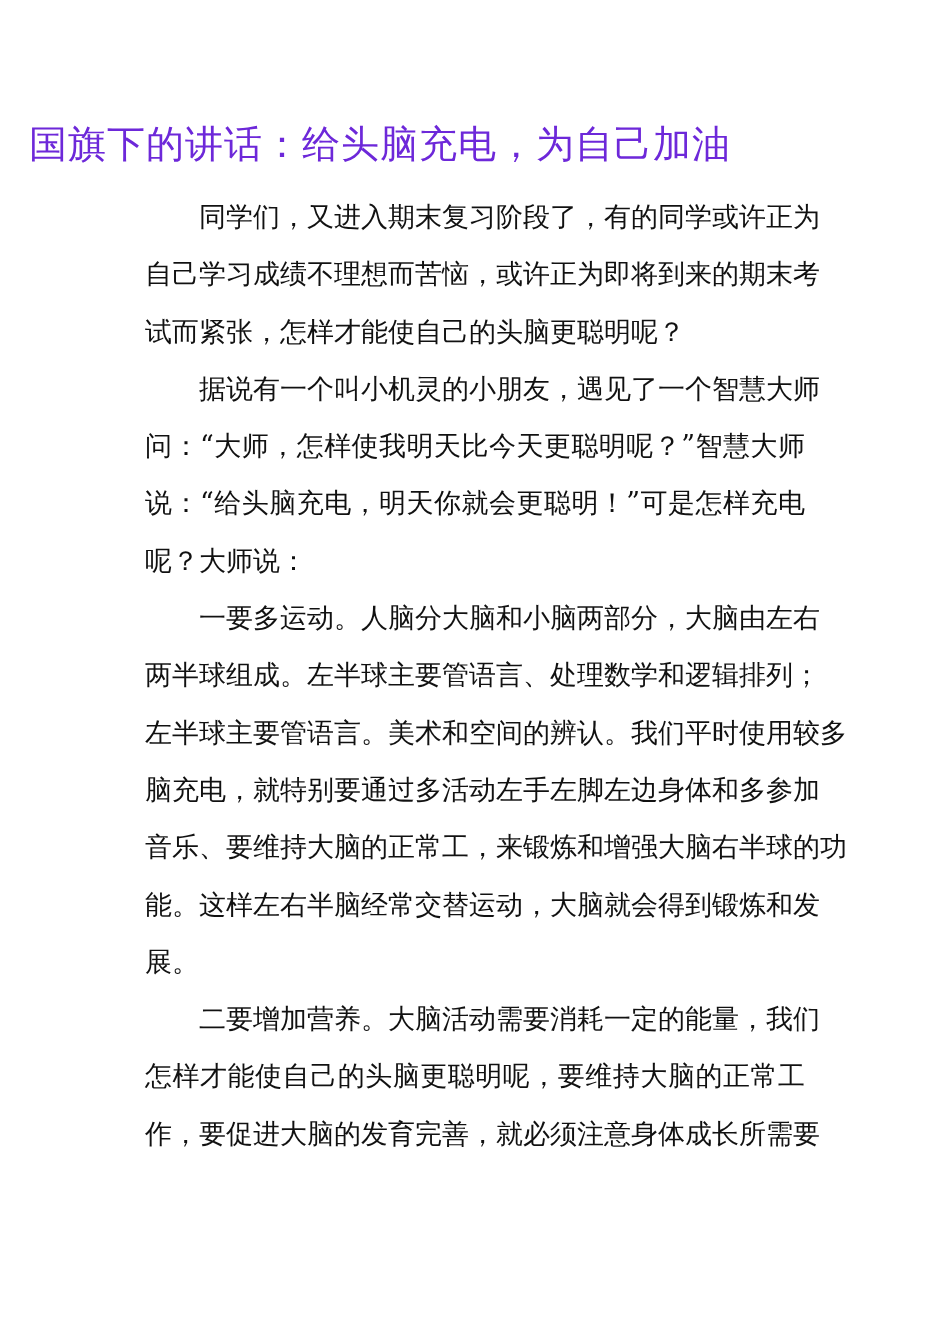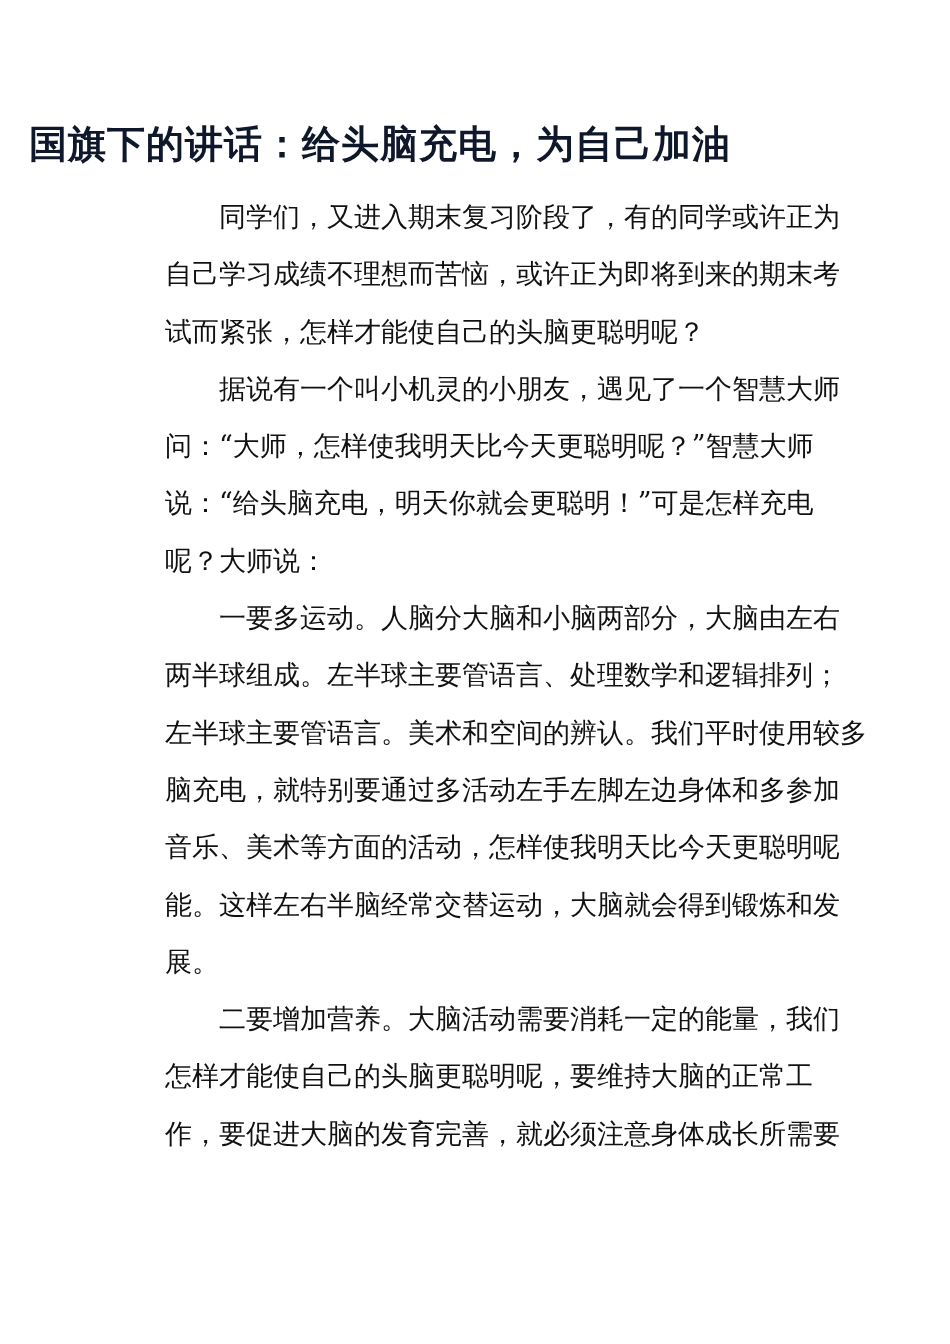--- a/index.html
+++ b/index.html
@@ -1,31 +1,31 @@
 <!DOCTYPE html>
 <html><head>
   <meta charset="utf-8">
   <style>
     html, body { margin: 0; padding: 0; background: #ffffff; }
     body { width: 950px; height: 1344px; position: relative; overflow: hidden; }
     .page { position: absolute; left: 0; top: 0; width: 950px; height: 1344px; background: #fff; }
     .title {
       position: absolute; left: 0; top: 118px; width: 760px; text-align: center;
       font-family: "DejaVu Sans", "Liberation Sans", sans-serif;
-      font-weight: bold; font-size: 38px; line-height: 52px; color: #0f172a;
+      font-weight: normal; font-size: 38px; line-height: 52px; color: #6d28d9;
       letter-spacing: 1px;
     }
     .body {
       position: absolute; left: 145px; top: 188px; width: 660px;
       font-family: "DejaVu Serif", "Liberation Serif", serif;
       font-size: 27px; color: #111;
     }
     .line {
       height: 57.3px; line-height: 57.3px; white-space: nowrap;
-      text-align: justify; text-align-last: justify; margin-left: 20px;
+      text-align: justify; text-align-last: justify;
     }
     .line.last { text-align: center; text-align-last: left; }
     .line.indent { padding-left: 54px; }
   </style>
 </head>
 <body>
 
 <div class="page">
   <div class="title">国旗下的讲话：给头脑充电，为自己加油</div>
 
@@ -42,21 +42,21 @@
       <div class="line">问：“大师，怎样使我明天比今天更聪明呢？”智慧大师</div>
       <div class="line">说：“给头脑充电，明天你就会更聪明！”可是怎样充电</div>
       <div class="line last">呢？大师说：</div>
     </div>
 
     <div>
       <div class="line indent">一要多运动。人脑分大脑和小脑两部分，大脑由左右</div>
       <div class="line">两半球组成。左半球主要管语言、处理数学和逻辑排列；</div>
       <div class="line">左半球主要管语言。美术和空间的辨认。我们平时使用较多</div>
       <div class="line">脑充电，就特别要通过多活动左手左脚左边身体和多参加</div>
-      <div class="line">音乐、美术等方面的活动，怎样使我明天比今天更聪明呢</div>
+      <div class="line">音乐、要维持大脑的正常工，来锻炼和增强大脑右半球的功</div>
       <div class="line">能。这样左右半脑经常交替运动，大脑就会得到锻炼和发</div>
       <div class="line last">展。</div>
     </div>
 
     <div>
       <div class="line indent">二要增加营养。大脑活动需要消耗一定的能量，我们</div>
       <div class="line">怎样才能使自己的头脑更聪明呢，要维持大脑的正常工</div>
       <div class="line">作，要促进大脑的发育完善，就必须注意身体成长所需要</div>
     </div>
   </div>

